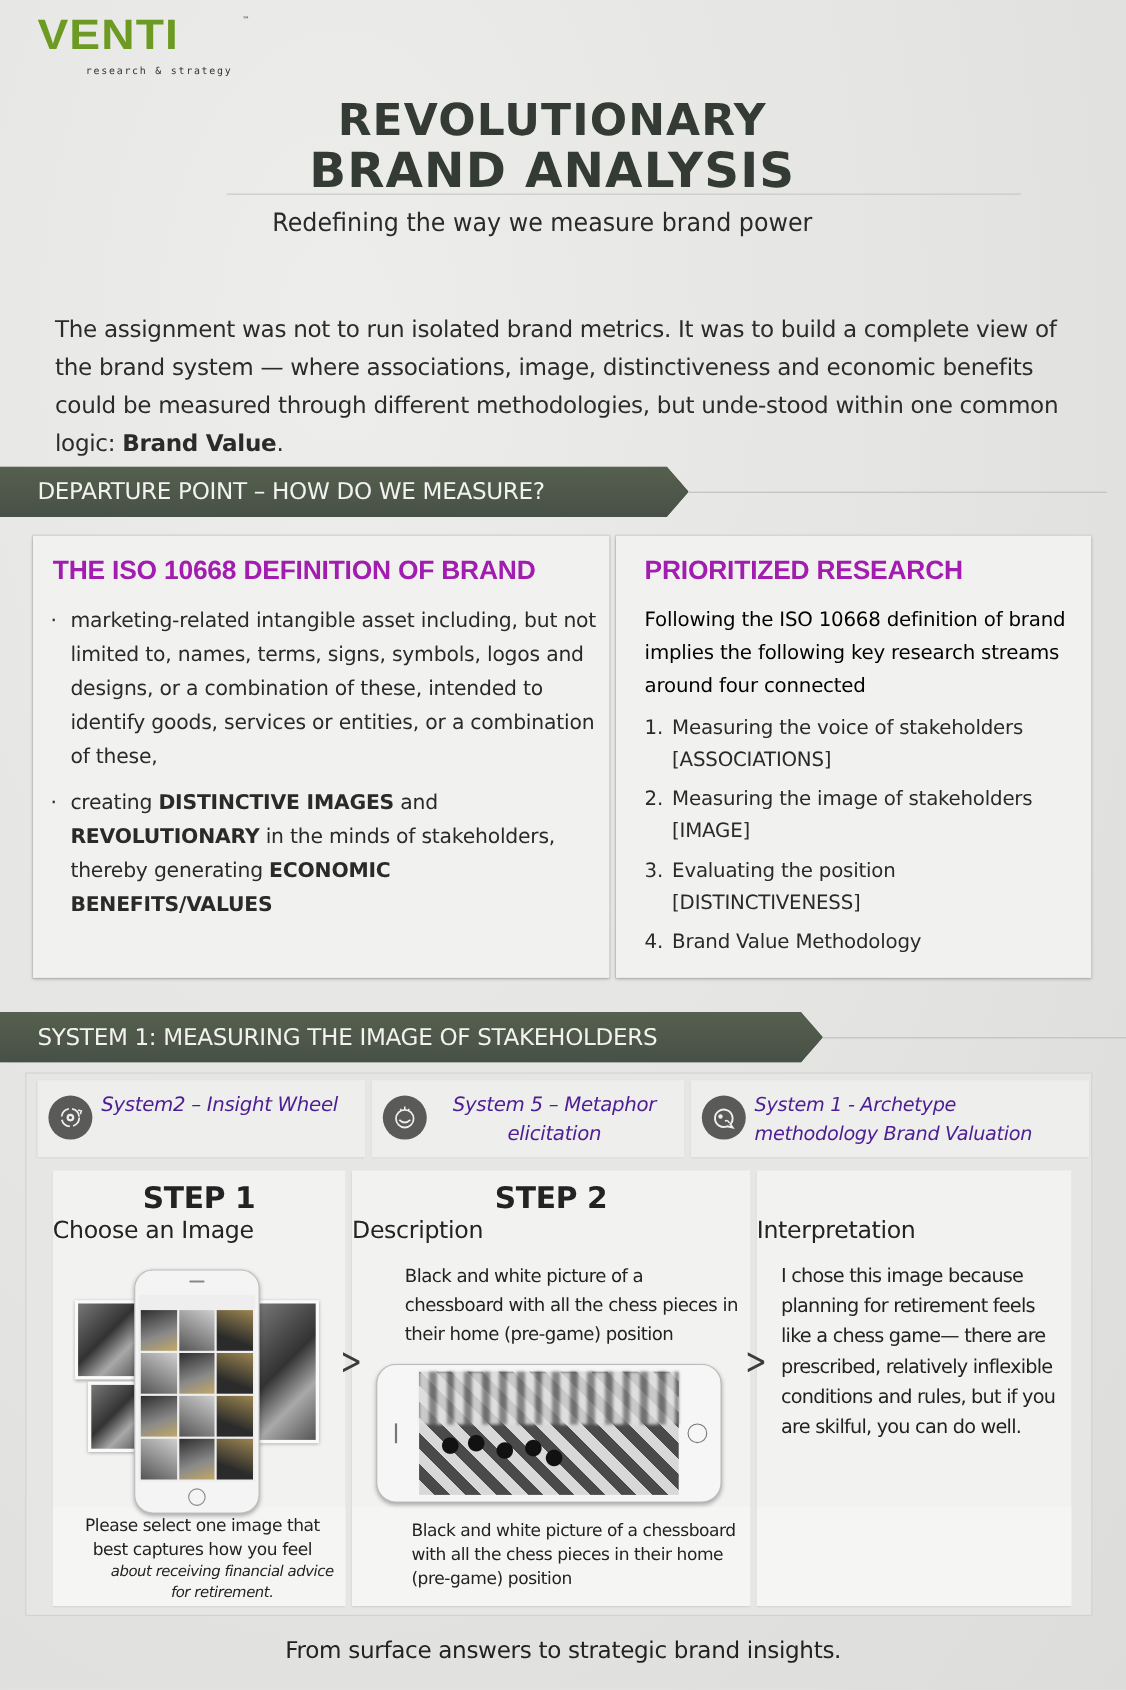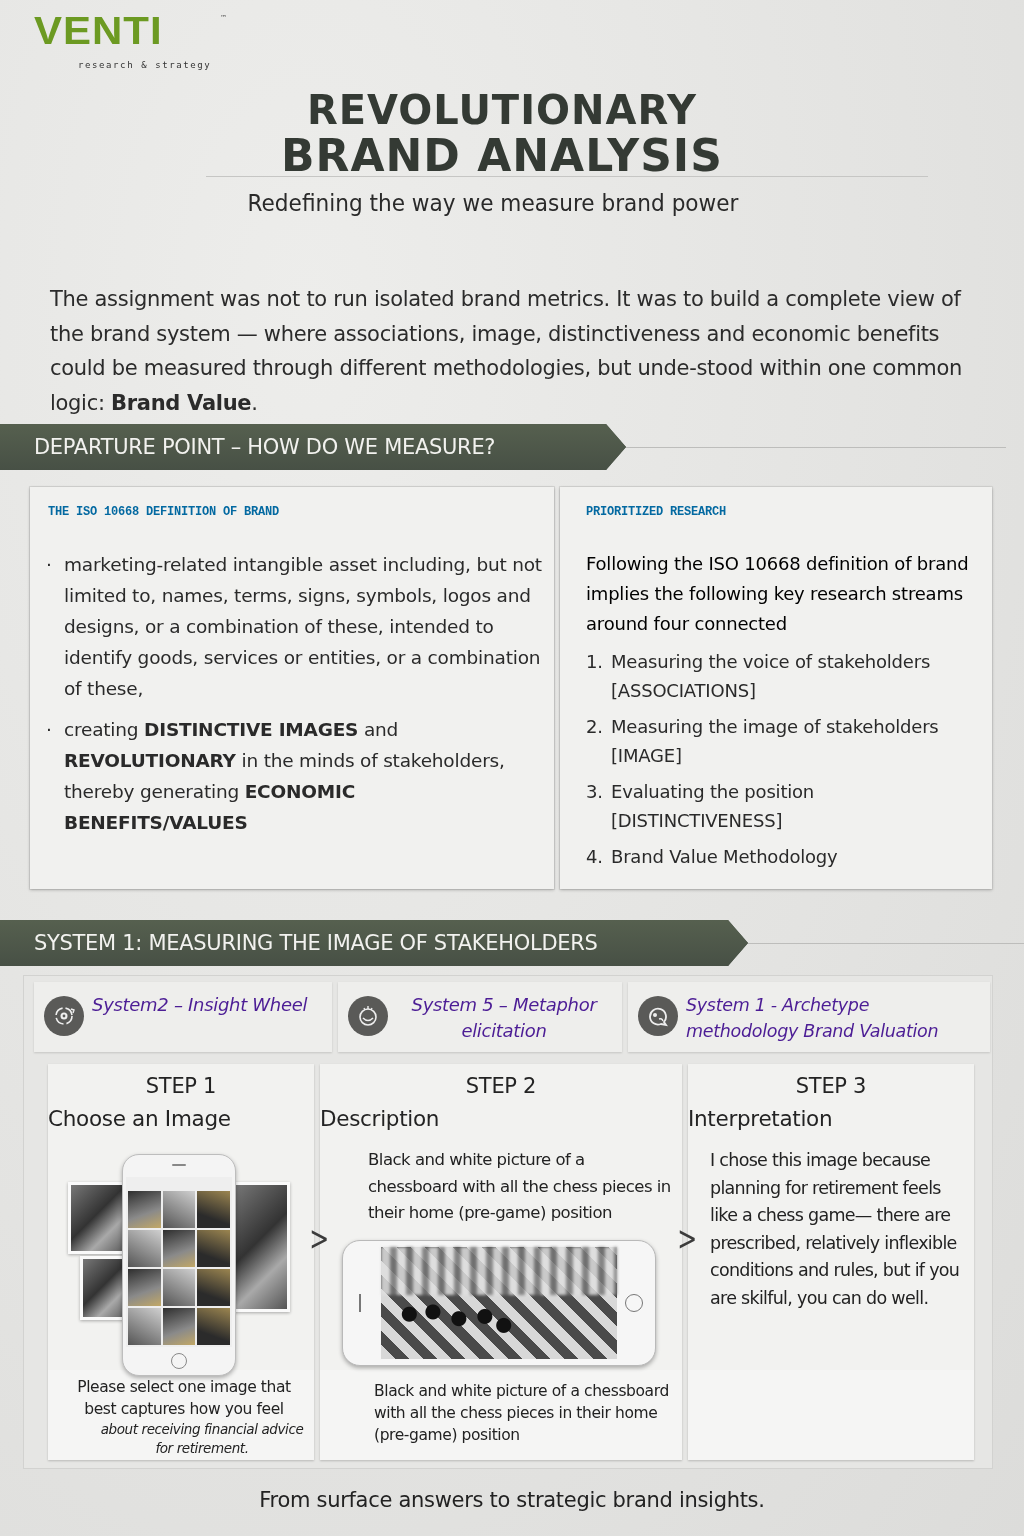--- a/index.html
+++ b/index.html
@@ -63,22 +63,22 @@
   .banner-line { height: 1px; background: #bdbdbb; }
 
   
   .card {
     background: #f1f1ef;
     box-shadow: 0 1px 3px rgba(0,0,0,0.25), 0 0 0 1px #d6d6d4;
   }
   .card-iso { left: 30px; top: 487px; width: 524px; height: 402px; }
   .card-pr { left: 560px; top: 487px; width: 432px; height: 402px; }
   .card h3 {
-    font-family: Liberation Mono, monospace; font-weight: 700;
-    font-size: 12px; color: #0369a1; letter-spacing: -0.2px;
+    font-family: Liberation Sans, sans-serif; font-weight: 700;
+    font-size: 24px; color: #a21caf; letter-spacing: -0.2px;
   }
   .card-iso h3 { position: absolute; left: 18px; top: 18px; }
   .card-pr h3 { position: absolute; left: 26px; top: 18px; }
   .iso-list { position: absolute; left: 14px; top: 62px; width: 500px; list-style: none; }
   .iso-list li {
     position: relative; padding-left: 20px;
     font-size: 18.5px; line-height: 31px; color: #2a2a2a; letter-spacing: -0.2px;
   }
   .iso-list li + li { margin-top: 10px; }
   .iso-list li .dot { position: absolute; left: 2px; top: 0; }
@@ -114,21 +114,21 @@
 
   .step {
     background: #f2f2f0; box-shadow: 0 1px 2px rgba(0,0,0,0.2);
   }
   .step-1 { left: 48px; top: 1064px; width: 266px; height: 396px; }
   .step-2 { left: 320px; top: 1064px; width: 362px; height: 396px; }
   .step-3 { left: 688px; top: 1064px; width: 286px; height: 396px; }
   .step-lower { position: absolute; left: 0; right: 0; bottom: 0; height: 90px; background: #f5f5f4; }
   .step-num {
     position: absolute; left: 0; right: 0; top: 10px; text-align: center;
-    font-weight: 400; font-size: 21px; color: #232323; letter-spacing: -0.3px;
+    font-weight: 700; font-size: 27px; color: #232323; letter-spacing: -0.3px;
   }
   .step-name {
     position: absolute; left: 0; right: 0; top: 42px; text-align: left;
     font-size: 21.5px; color: #232323; letter-spacing: -0.3px;
   }
   .step-desc { position: absolute; font-size: 16.5px; line-height: 26.5px; color: #222; letter-spacing: -0.5px; }
   .step-2 .step-desc { left: 48px; top: 83px; width: 310px; }
   .step-3 .step-desc { left: 22px; top: 83px; width: 262px; font-size: 17.5px; line-height: 27.5px; letter-spacing: -0.7px; }
   .step-caption { position: absolute; font-size: 15.5px; line-height: 22px; color: #222; letter-spacing: -0.4px; }
   .step-1 .step-caption { left: 16px; top: 312px; width: 240px; text-align: center; }
@@ -313,21 +313,20 @@
   <div class="phone-h">
     <div class="spk"></div>
     <div class="screen"></div>
     <div class="home"></div>
   </div>
   <div class="step-caption">Black and white picture of a chessboard with all the chess pieces in their home (pre-game) position</div>
 </div>
 
 <div class="abs step step-3">
   <div class="step-lower"></div>
-  <div class="step-num">STEP 3</div>
   <div class="step-name">Interpretation</div>
   <div class="step-desc">I chose this image because planning for retirement feels like a chess game— there are prescribed, relatively inflexible conditions and rules, but if you are skilful, you can do well.</div>
 </div>
 
 <div class="abs chev" style="left:305px; top:1223px;">&gt;</div>
 <div class="abs chev" style="left:673px; top:1223px;">&gt;</div>
 
 <div class="abs footer">From surface answers to strategic brand insights.</div>
 
 </body></html>

